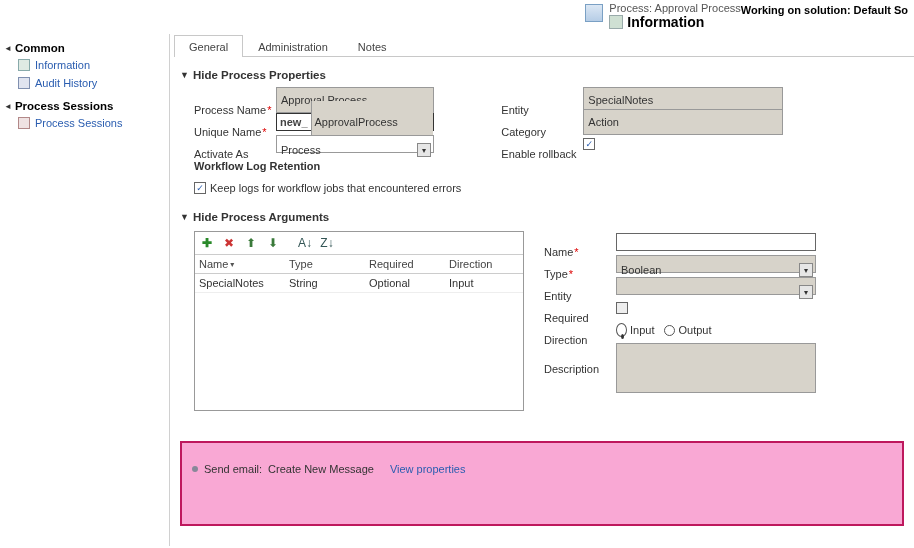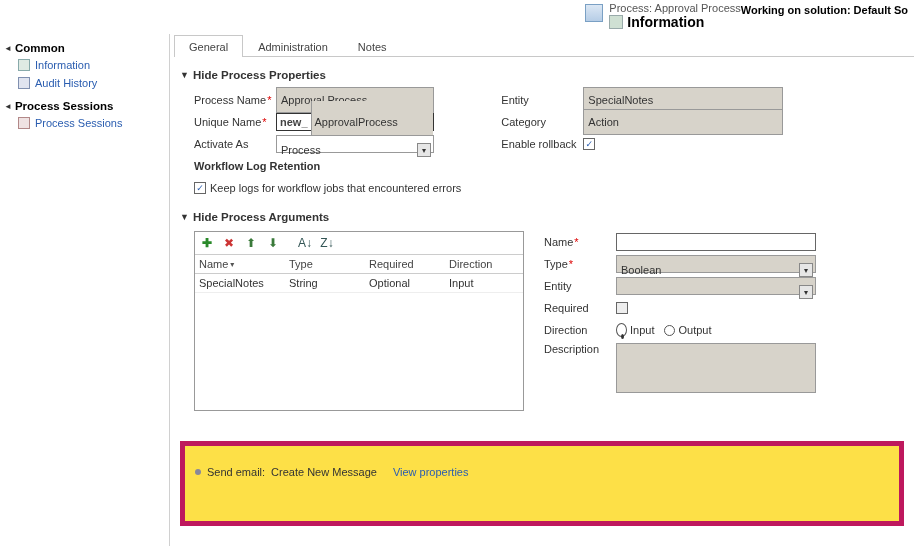--- a/index.html
+++ b/index.html
@@ -72,21 +72,21 @@
   .section-header {
     font-size: 11.5px; font-weight: bold;
     display: flex; align-items: center; gap: 4px;
     padding: 4px 0;
   }
   .tri { font-size: 9px; }
   .props-body { padding: 4px 0 8px 14px; }
   .two-col { display: flex; gap: 40px; }
   .col { flex: 0 0 auto; }
   .form-row { display: flex; align-items: center; height: 22px; }
-  .lbl { width: 82px; color: #333; }
+  .lbl { width: 82px; color: #333; margin-top: 20px; }
   .req { color: #d00; margin-left: 1px; }
   .txt-ro {
     width: 158px; height: 18px; border: 1px solid #999;
     background: #d7d3ca; padding: 12px 4px; font-size: 11px; color: #333;
     display:flex; align-items:center;
   }
   .txt-ro.wide { width: 200px; }
   .txt-prefix {
     display: inline-flex; align-items:center;
     width: 158px; height: 18px; border: 1px solid #333;
@@ -151,21 +151,21 @@
   .radio {
     width:11px; height:11px; border:1px solid #555; border-radius:50%;
     display:inline-flex; align-items:center; justify-content:center;
     cursor:pointer; margin-right:3px;
   }
   .radio.sel::after {
     content:""; width:5px; height:5px; border-radius:50%; background:#333;
   }
   .bottom-box {
     margin: 20px 0 0 0;
-    border:5px solid #be185d; background:#fde047;
+    border:2px solid #be185d; background:#f9a8d4;
     padding:20px 10px 10px 10px; height:85px;
   }
   .step-row { display:flex; align-items:center; gap:6px; font-size:11px; }
   .bullet { width:6px; height:6px; background:#889; border-radius:50%; }
   .link { color:#2a5db0; cursor:pointer; }
   .sort-caret { font-size:8px; color:#555; }
 </style>
 </head>
 <body>
 

